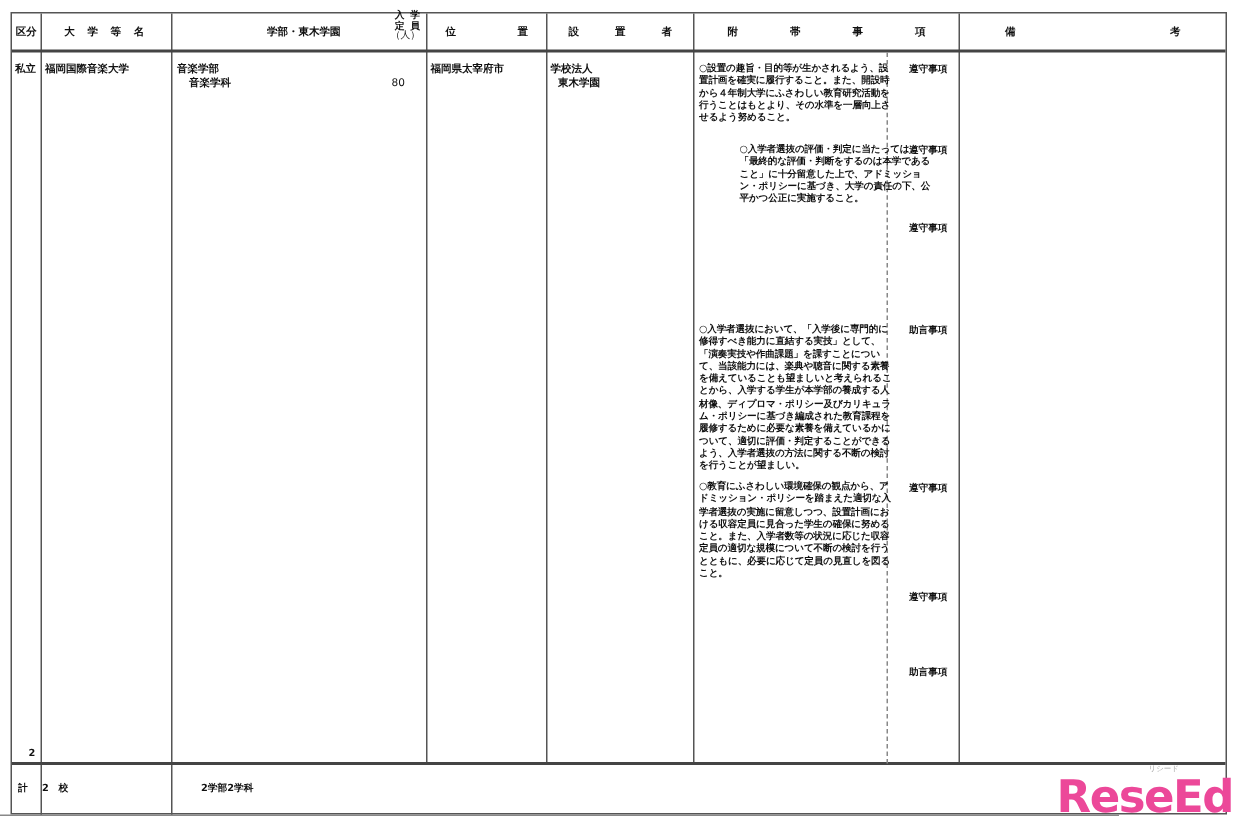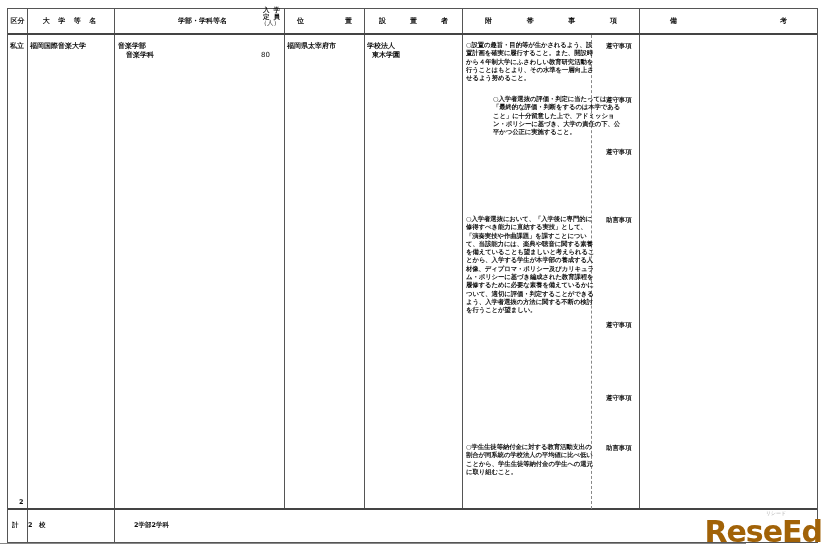--- a/index.html
+++ b/index.html
@@ -11,21 +11,21 @@
   .hline { position:absolute; left:0; height:2px; background:#444; }
   .hdr { position:absolute; top:0; height:24px; display:flex; align-items:center;
          font-size:7px; font-weight:bold; box-sizing:border-box; }
   .cell { position:absolute; font-size:7px; font-weight:bold; line-height:9px; }
   .note { position:absolute; left:458px; width:130px; font-size:6.4px; font-weight:bold;
           line-height:8.3px; letter-spacing:-0.1px; }
   .kind { position:absolute; left:598px; font-size:6.4px; font-weight:bold; }
   .dash { position:absolute; left:583px; top:26px; height:474px; border-left:1px dashed #888; }
   .spread { display:flex; justify-content:space-between; width:100%; padding:0 12px; box-sizing:border-box; }
   .watermark { position:absolute; right:4px; bottom:0px; font-size:30px; font-weight:bold;
-               color:#a16207; font-family:"DejaVu Sans", sans-serif; letter-spacing:-1px; }
+               color:#ec4899; font-family:"DejaVu Sans", sans-serif; letter-spacing:-1px; }
   .watermark-sub { position:absolute; right:40px; bottom:33px; font-size:5px; color:#aaa; }
   .wm-line { position:absolute; left:0; right:80px; bottom:5px; height:1px; background:#888; }
 </style>
 </head>
 <body>
 
 <div class="tbl">
 
   <div class="vline" style="left:19px;height:535px;"></div>
   <div class="vline" style="left:106px;height:535px;"></div>
@@ -33,21 +33,21 @@
   <div class="vline" style="left:356px;height:500px;"></div>
   <div class="vline" style="left:454px;height:500px;"></div>
   <div class="vline" style="left:631px;height:500px;"></div>
 
   <div class="hline" style="top:24px;width:809px;"></div>
   <div class="hline" style="top:499px;width:809px;"></div>
 
   <div class="hdr" style="left:0;width:19px;justify-content:center;">区分</div>
   <div class="hdr" style="left:20px;width:86px;justify-content:center;letter-spacing:3px;">大 学 等 名</div>
   <div class="hdr" style="left:107px;width:169px;">
-    <span style="position:absolute;left:63px;">学部・学科等名</span>
+    <span style="position:absolute;left:63px;">学部・東木学園</span>
     <span style="position:absolute;right:4px;top:-1px;font-size:6.5px;line-height:6.5px;text-align:right;font-family:Liberation Mono, monospace;">
       <span style="display:block;">入 学</span>
       <span style="display:block;">定 員</span>
       <span style="display:block;font-weight:normal;">（人）</span>
     </span>
   </div>
   <div class="hdr" style="left:277px;width:79px;">
     <div class="spread">
         <span>位</span>
         <span>置</span>
@@ -91,25 +91,25 @@
   <div class="kind" style="top:33px;">遵守事項</div>
 
   <div class="note" style="top:86px;margin-left:27px;">○入学者選抜の評価・判定に当たっては、「最終的な評価・判断をするのは本学であること」に十分留意した上で、アドミッション・ポリシーに基づき、大学の責任の下、公平かつ公正に実施すること。</div>
   <div class="kind" style="top:87px;">遵守事項</div>
 
   <div class="kind" style="top:139px;">遵守事項</div>
 
   <div class="note" style="top:206px;">○入学者選抜において、「入学後に専門的に修得すべき能力に直結する実技」として、「演奏実技や作曲課題」を課すことについて、当該能力には、楽典や聴音に関する素養を備えていることも望ましいと考えられることから、入学する学生が本学部の養成する人材像、ディプロマ・ポリシー及びカリキュラム・ポリシーに基づき編成された教育課程を履修するために必要な素養を備えているかについて、適切に評価・判定することができるよう、入学者選抜の方法に関する不断の検討を行うことが望ましい。</div>
   <div class="kind" style="top:207px;">助言事項</div>
 
+  <div class="note" style="top:311px;">○教育にふさわしい環境確保の観点から、アドミッション・ポリシーを踏まえた適切な入学者選抜の実施に留意しつつ、設置計画における収容定員に見合った学生の確保に努めること。また、入学者数等の状況に応じた収容定員の適切な規模について不断の検討を行うとともに、必要に応じて定員の見直しを図ること。</div>
   <div class="kind" style="top:312px;">遵守事項</div>
 
   <div class="kind" style="top:385px;">遵守事項</div>
 
-  <div class="note" style="top:434px;">○学生生徒等納付金に対する教育活動支出の割合が同系統の学校法人の平均値に比べ低いことから、学生生徒等納付金の学生への還元に取り組むこと。</div>
   <div class="kind" style="top:435px;">助言事項</div>
 
   <div class="cell" style="left:636px;top:33px;"></div>
 
   <div class="cell" style="left:4px;top:512px;font-size:6.5px;">計</div>
   <div class="cell" style="left:20px;width:86px;top:512px;text-align:left;font-size:6.5px;white-space:pre;">2　校</div>
   <div class="cell" style="left:126px;top:512px;font-size:6.5px;">2学部2学科</div>
 </div>
 
 <div class="wm-line"></div>

